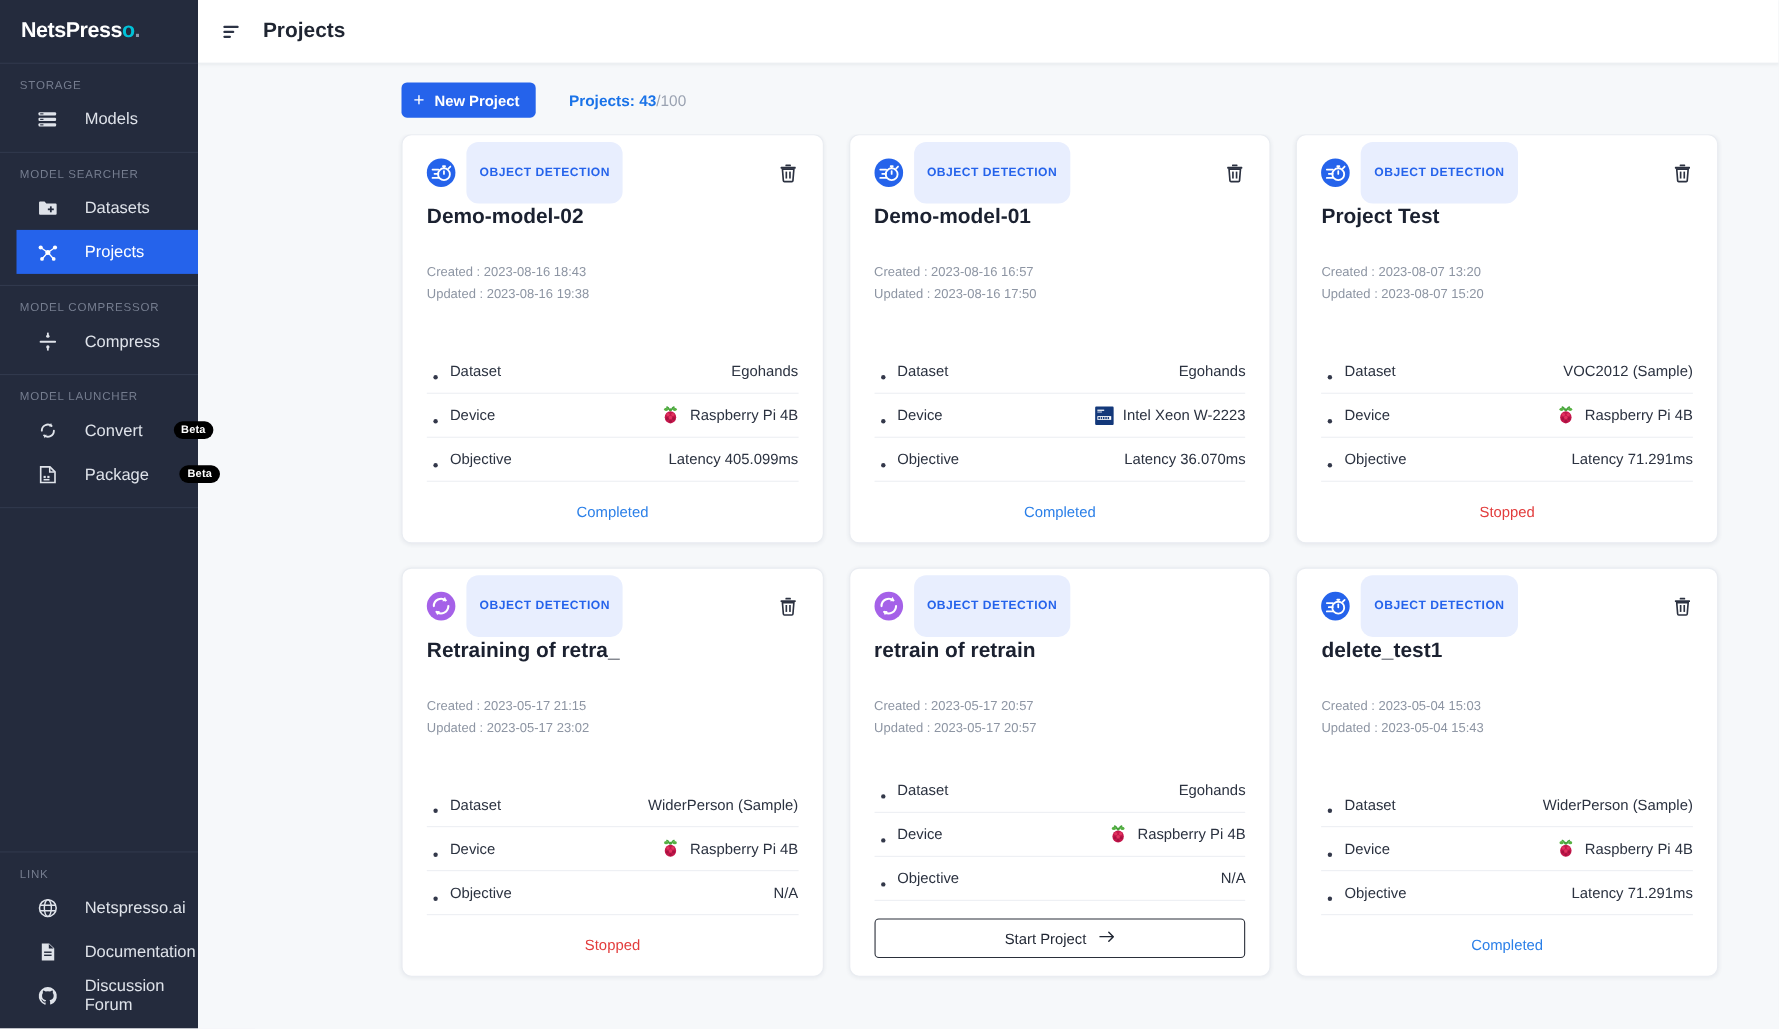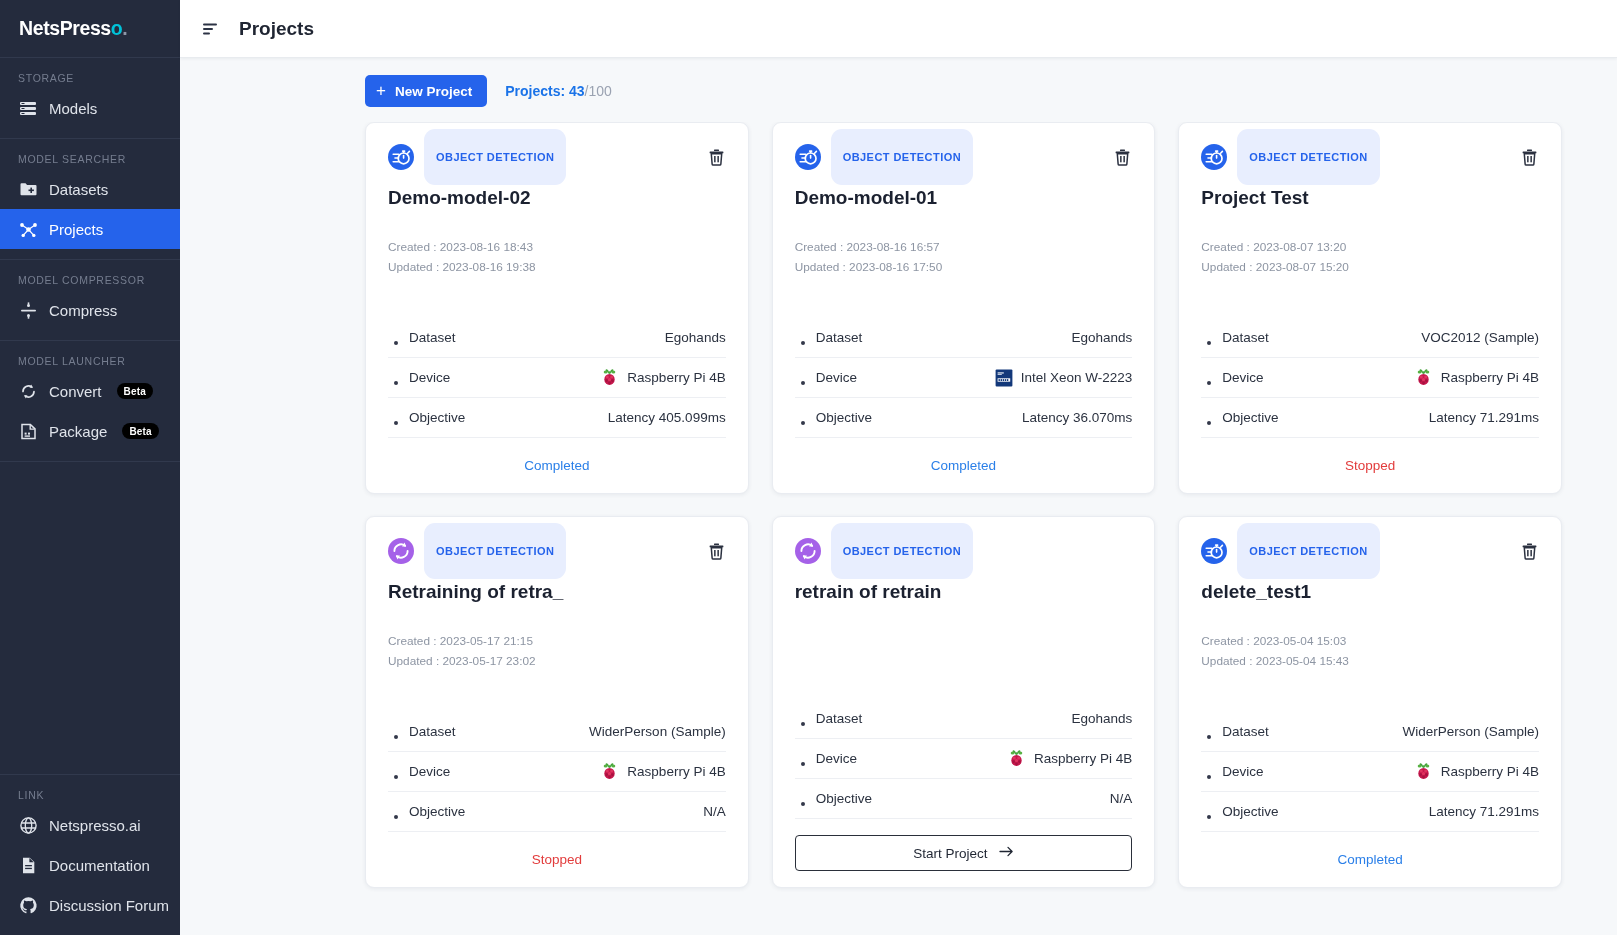--- a/index.html
+++ b/index.html
@@ -30,23 +30,23 @@
   .brand-o { color: #00c2d8; }
   .brand-dot { color: #8f96a8; }
 
   .nav-group { border-bottom: 1px solid #31394d; padding-bottom: 10px; }
   .nav-group.nosep { border-bottom: none; }
   .group-label {
     color: #757d8f; font-size: 10.5px; letter-spacing: 0.7px;
     padding: 14px 0 4px 18px; text-transform: uppercase;
   }
   .nav-item {
-    display: flex; align-items: center; gap: 11px;
+    display: flex; align-items: center; gap: 24px;
     height: 40px; padding-left: 19px; color: #dfe3ea;
-    font-size: 15px; cursor: pointer;
+    font-size: 15px; cursor: pointer; margin-left: 15px;
   }
   .nav-item.active { background: #2563eb; color: #ffffff; }
   .nav-ico { width: 19px; height: 19px; display: block; flex: 0 0 19px; }
   .nav-ico svg { display: block; }
   .beta {
     background: #000000; color: #ffffff; font-size: 10px; font-weight: 700;
     border-radius: 9px; padding: 2.5px 7px; margin-left: 4px;
     letter-spacing: 0.2px;
   }
   .sidebar-spacer { flex: 1 1 auto; border-bottom: 1px solid #31394d; }
@@ -66,21 +66,21 @@
     display: flex; align-items: center; gap: 18px;
     padding: 17px 0 15px 185px; flex: 0 0 auto;
   }
   .new-project-btn {
     background: #2563eb; color: #fff; border: none; border-radius: 5px;
     height: 32px; padding: 0 15px 0 11px; display: inline-flex; align-items: center;
     gap: 9px; font-size: 13.5px; font-weight: 700; cursor: pointer;
     font-family: "Liberation Sans", sans-serif;
   }
   .plus { font-size: 17px; font-weight: 400; line-height: 1; margin-top: -1px; }
-  .proj-count { font-size: 14px; color: #9aa2b1; font-weight: 400; }
+  .proj-count { font-size: 14px; color: #9aa2b1; font-weight: 400; margin-left: 12px; }
   .proj-count b { color: #1a73e8; font-weight: 700; }
 
   .grid-wrap { flex: 1 1 auto; overflow: hidden; padding: 0 55px 0 185px; }
   .grid {
     display: grid; grid-template-columns: repeat(3, 1fr);
     gap: 22px 23px;
   }
   .card {
     background: #ffffff; border-radius: 9px; border: 1px solid #e9ecf1;
     box-shadow: 0 1px 4px rgba(25,40,70,0.07);
@@ -574,20 +574,24 @@
       <path d="M19.6 13a6.6 6.6 0 01-10.7 5.2" stroke="#ffffff" stroke-width="1.9" fill="none" stroke-linecap="round"></path>
       <path d="M6.4 13a6.6 6.6 0 0110.7-5.2" stroke="#ffffff" stroke-width="1.9" fill="none" stroke-linecap="round"></path>
       <path d="M16.5 4.6l1.6 3.8-4 .2z" fill="#ffffff"></path>
       <path d="M9.5 21.4l-1.6-3.8 4-.2z" fill="#ffffff"></path>
                 </svg>
               </span>
        <span class="tag">OBJECT DETECTION</span>
 
      </div>
      <div class="card-title">retrain of retrain</div>
+     <div class="meta">
+       <div>Created : 2023-05-17 20:57</div>
+       <div>Updated : 2023-05-17 20:57</div>
+     </div>
      <div class="rows">
        <div class="row">
          <span class="row-label">
                   <i class="bullet"></i>
                   <span>Dataset</span>
                 </span>
          <span class="row-value">
                   <span>Egohands</span>
                 </span>
        </div>

